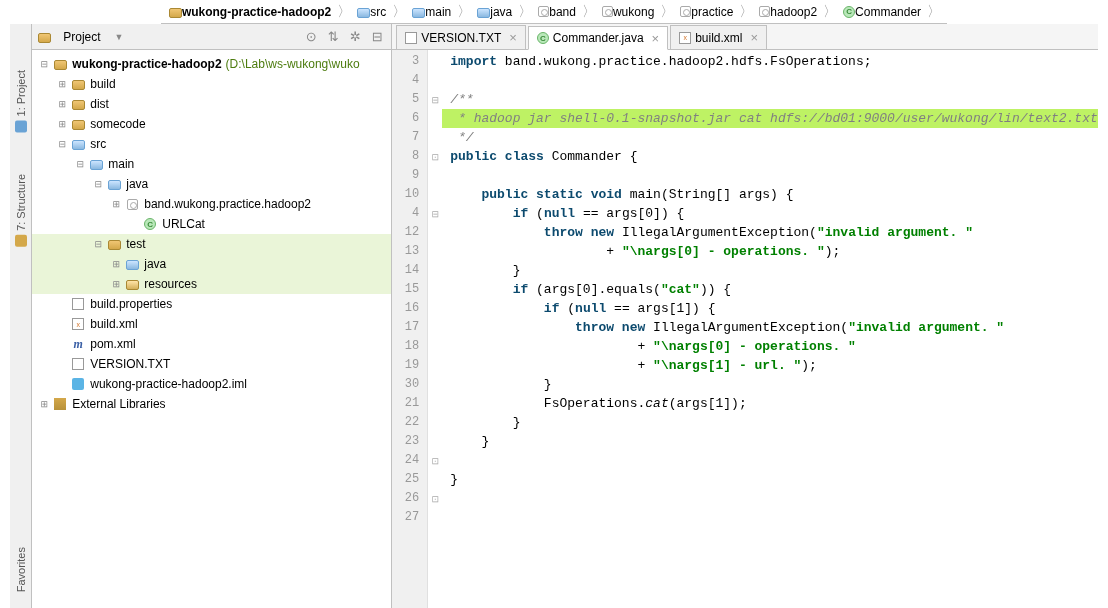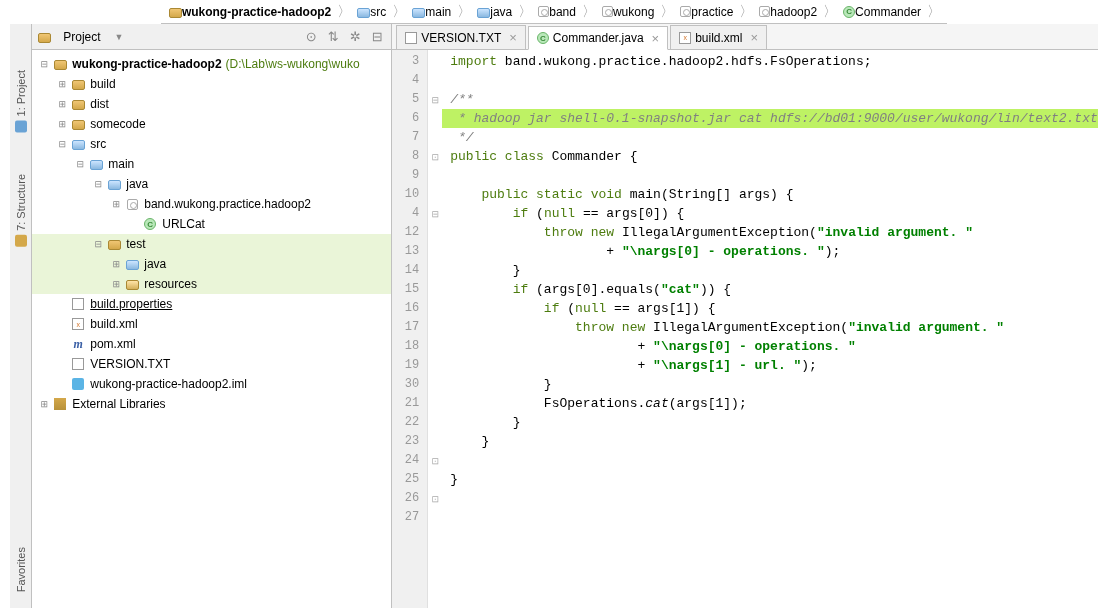--- a/index.html
+++ b/index.html
@@ -52,21 +52,21 @@
 .tab-close { color:#999; font-size:13px; cursor:pointer; margin-left:4px; }
 
 .editor-body { flex:1; display:flex; min-height:0; }
 .gutter { width:36px; background:#f0f0f0; border-right:1px solid #e0e0e0; font-family:"Courier New",monospace; font-size:12px; color:#999; text-align:right; padding-top:2px; }
 .gutter-line { height:19px; padding-right:8px; line-height:19px; }
 .fold-col { width:14px; background:#fff; font-size:9px; color:#aaa; padding-top:2px; }
 .fold-m { height:19px; display:flex; align-items:center; justify-content:center; }
 .code { flex:1; font-family:"Courier New",monospace; font-size:13px; padding-top:2px; overflow:hidden; }
 .code-line { height:19px; line-height:19px; white-space:pre; padding-left:8px; }
 .code-line.hl { background:#bef264; }
-.kw { color:#4d7c0f; font-weight:normal; }
+.kw { color:#0c4a6e; font-weight:bold; }
 .str { color:#008000; font-weight:bold; }
 .com { color:#808080; font-style:italic; }
 .it { font-style:italic; }
 </style>
 </head>
 <body>
 
 <div class="root">
   <div class="breadcrumb" id="breadcrumb">
       <div class="crumb">
@@ -223,21 +223,21 @@
             </span>
             <span class="tree-label">java</span>
           </div>
           <div class="tree-row sel-grp" style="padding-left: 78px;">
             <span class="tree-toggle">⊞</span>
             <span class="tree-icon">
               <span class="folder-i" style="background: linear-gradient(rgb(255, 228, 168), rgb(212, 176, 90));"></span>
             </span>
             <span class="tree-label">resources</span>
           </div>
-          <div class="tree-row" style="padding-left: 24px; text-decoration: underline;">
+          <div class="tree-row" style="padding-left: 24px;">
             <span class="tree-toggle"></span>
             <span class="tree-icon">
               <span class="prop-i"></span>
             </span>
             <span class="tree-label">build.properties</span>
           </div>
           <div class="tree-row" style="padding-left: 24px;">
             <span class="tree-toggle"></span>
             <span class="tree-icon">
               <span class="xml-i">x</span>

